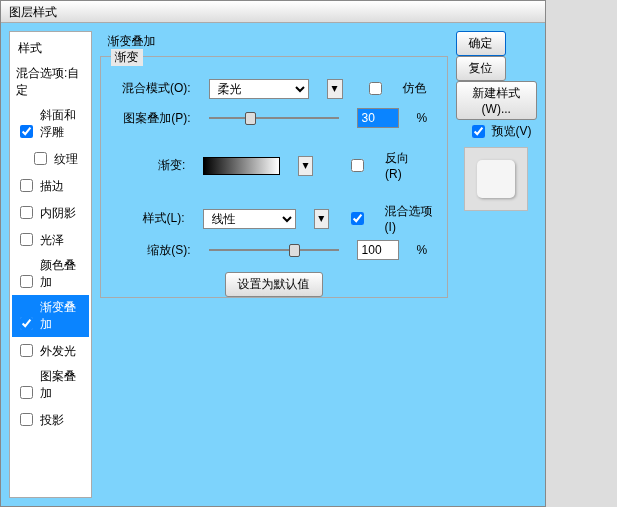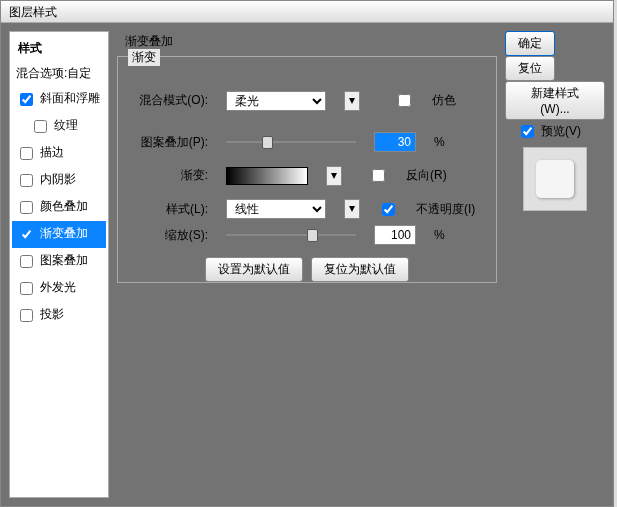--- a/index.html
+++ b/index.html
@@ -1,35 +1,35 @@
 <!DOCTYPE html>
 <html><head>
 <meta charset="utf-8">
 <style>
 *{box-sizing:border-box;font-family:"Microsoft YaHei",sans-serif;font-size:12px}
 body{margin:0;background:#ddd;width:617px;height:507px;overflow:hidden}
-.window{background:#737373;border:1px solid #888;width:614px;height:507px;position:relative}
+.window{background:#7dd3fc;border:1px solid #888;width:546px;height:507px;position:relative}
 .titlebar{background:linear-gradient(#fff,#ddd);height:22px;padding:3px 8px;border-bottom:1px solid #aaa}
 .body{display:flex;padding:8px;gap:8px;height:calc(100% - 22px)}
 .sidebar{width:100px;border:1px solid #aaa;background:#fff;padding:4px 2px}
-.sidebar-title{padding:4px 6px;font-weight:bold}
-.item{display:flex;align-items:flex-start;padding:4px 4px;gap:4px;cursor:pointer}
+.sidebar-title{padding:4px 6px;font-weight:normal}
+.item{display:flex;align-items:flex-end;padding:4px 4px;gap:4px;cursor:pointer}
 .item.child{padding-left:18px}
 .item.selected{background:#0a84ff;color:#fff}
 .item.selected input[type=checkbox]{accent-color:#0a84ff}
 .chk{width:13px;height:13px}
 .main{flex:1;position:relative}
 .fieldset{border:1px solid #aaa;margin:0;padding:12px 10px 0;position:relative}
 .fieldset>.legend{position:absolute;top:-8px;left:10px;background:#e8e8e8;padding:0 4px}
 .outer-title{padding:2px 0 6px 8px}
 .row{display:flex;align-items:center;margin:6px 0;gap:18px}
 .lbl{width:80px;text-align:right}
 .sel,.inp{height:20px;border:1px solid #888;background:#fff;padding:0 4px}
 .sel{width:100px}
-.inp{width:42px;text-align:right}
+.inp{width:42px;text-align:left}
 .inp.blue{background:#0a84ff;color:#fff}
 .dd{width:16px;height:20px;border:1px solid #888;background:#eee;text-align:center;line-height:16px;cursor:pointer}
 .grad-swatch{width:82px;height:18px;border:1px solid #000;background:linear-gradient(to right,#000,#fff)}
 .pct{width:20px}
 .slider{position:relative;width:130px;height:18px}
 .track{position:absolute;top:8px;left:0;right:0;height:2px;background:#888}
 .thumb{position:absolute;top:3px;width:11px;height:13px;background:#ddd;border:1px solid #555;border-radius:2px}
 .dial{width:28px;height:28px;border:1px solid #888;border-radius:50%;background:#fff;position:relative}
 .dial::after{content:"";position:absolute;width:2px;height:10px;background:#333;top:3px;left:13px}
 .btns-row{display:flex;gap:8px;justify-content:center;margin-top:12px}
@@ -65,100 +65,103 @@
           <div class="item">
             <input type="checkbox" class="chk" style="">
             <span>描边</span>
           </div>
           <div class="item">
             <input type="checkbox" class="chk" style="">
             <span>内阴影</span>
           </div>
           <div class="item">
             <input type="checkbox" class="chk" style="">
+            <span>光泽</span>
+          </div>
+          <div class="item">
+            <input type="checkbox" class="chk" style="">
             <span>颜色叠加</span>
           </div>
           <div class="item selected">
             <input type="checkbox" class="chk" checked="" style="">
             <span>渐变叠加</span>
           </div>
           <div class="item">
             <input type="checkbox" class="chk" style="">
-            <span>图案叠加</span>
+            <span>外发光</span>
           </div>
           <div class="item">
             <input type="checkbox" class="chk" style="">
-            <span>外发光</span>
+            <span>图案叠加</span>
           </div>
           <div class="item">
             <input type="checkbox" class="chk" style="">
             <span>投影</span>
           </div>
         </div>
     </div>
 
     <div class="main">
       <div class="outer-title">渐变叠加</div>
       <div class="fieldset">
         <div class="legend">渐变</div>
 
         <div class="row">
           <span class="lbl">混合模式(O):</span>
           <select class="sel"><option>柔光</option></select>
           <span class="dd">▾</span>
-          <label class="row" style="margin:16px">
+          <label class="row" style="margin:4px">
             <input type="checkbox" class="chk" style="">
             <span>仿色</span>
           </label>
         </div>
 
         <div class="row">
           <span class="lbl">图案叠加(P):</span>
           <div class="slider">
               <div class="track"></div>
               <div class="thumb" style="left:28%"></div>
             </div>
           <input class="inp blue" value="30" style="">
           <span class="pct">%</span>
         </div>
 
         <div class="row">
           <span class="lbl">渐变:</span>
           <div class="grad-swatch"></div>
           <span class="dd">▾</span>
-          <label class="row" style="margin:8px">
+          <label class="row" style="margin:16px">
             <input type="checkbox" class="chk" style="">
             <span>反向(R)</span>
           </label>
         </div>
 
         <div class="row">
           <span class="lbl">样式(L):</span>
           <select class="sel"><option>线性</option></select>
           <span class="dd">▾</span>
           <label class="row" style="margin:0">
             <input type="checkbox" class="chk" checked="" style="">
-            <span>不透明度(I)</span>
+            <span>混合选项(I)</span>
           </label>
         </div>
 
 
         <div class="row">
           <span class="lbl">缩放(S):</span>
           <div class="slider">
               <div class="track"></div>
               <div class="thumb" style="left:62%"></div>
             </div>
           <input class="inp" value="100" style="">
           <span class="pct">%</span>
         </div>
 
         <div class="btns-row">
           <div class="btn">设置为默认值</div>
-          <div class="btn">复位为默认值</div>
         </div>
       </div>
     </div>
 
     <div class="right">
       <div class="btn" style="border:1px solid #06c">确定</div>
       <div class="btn">复位</div>
       <div class="btn">新建样式(W)...</div>
       <label class="preview-chk">
         <input type="checkbox" class="chk" checked="" style="">

